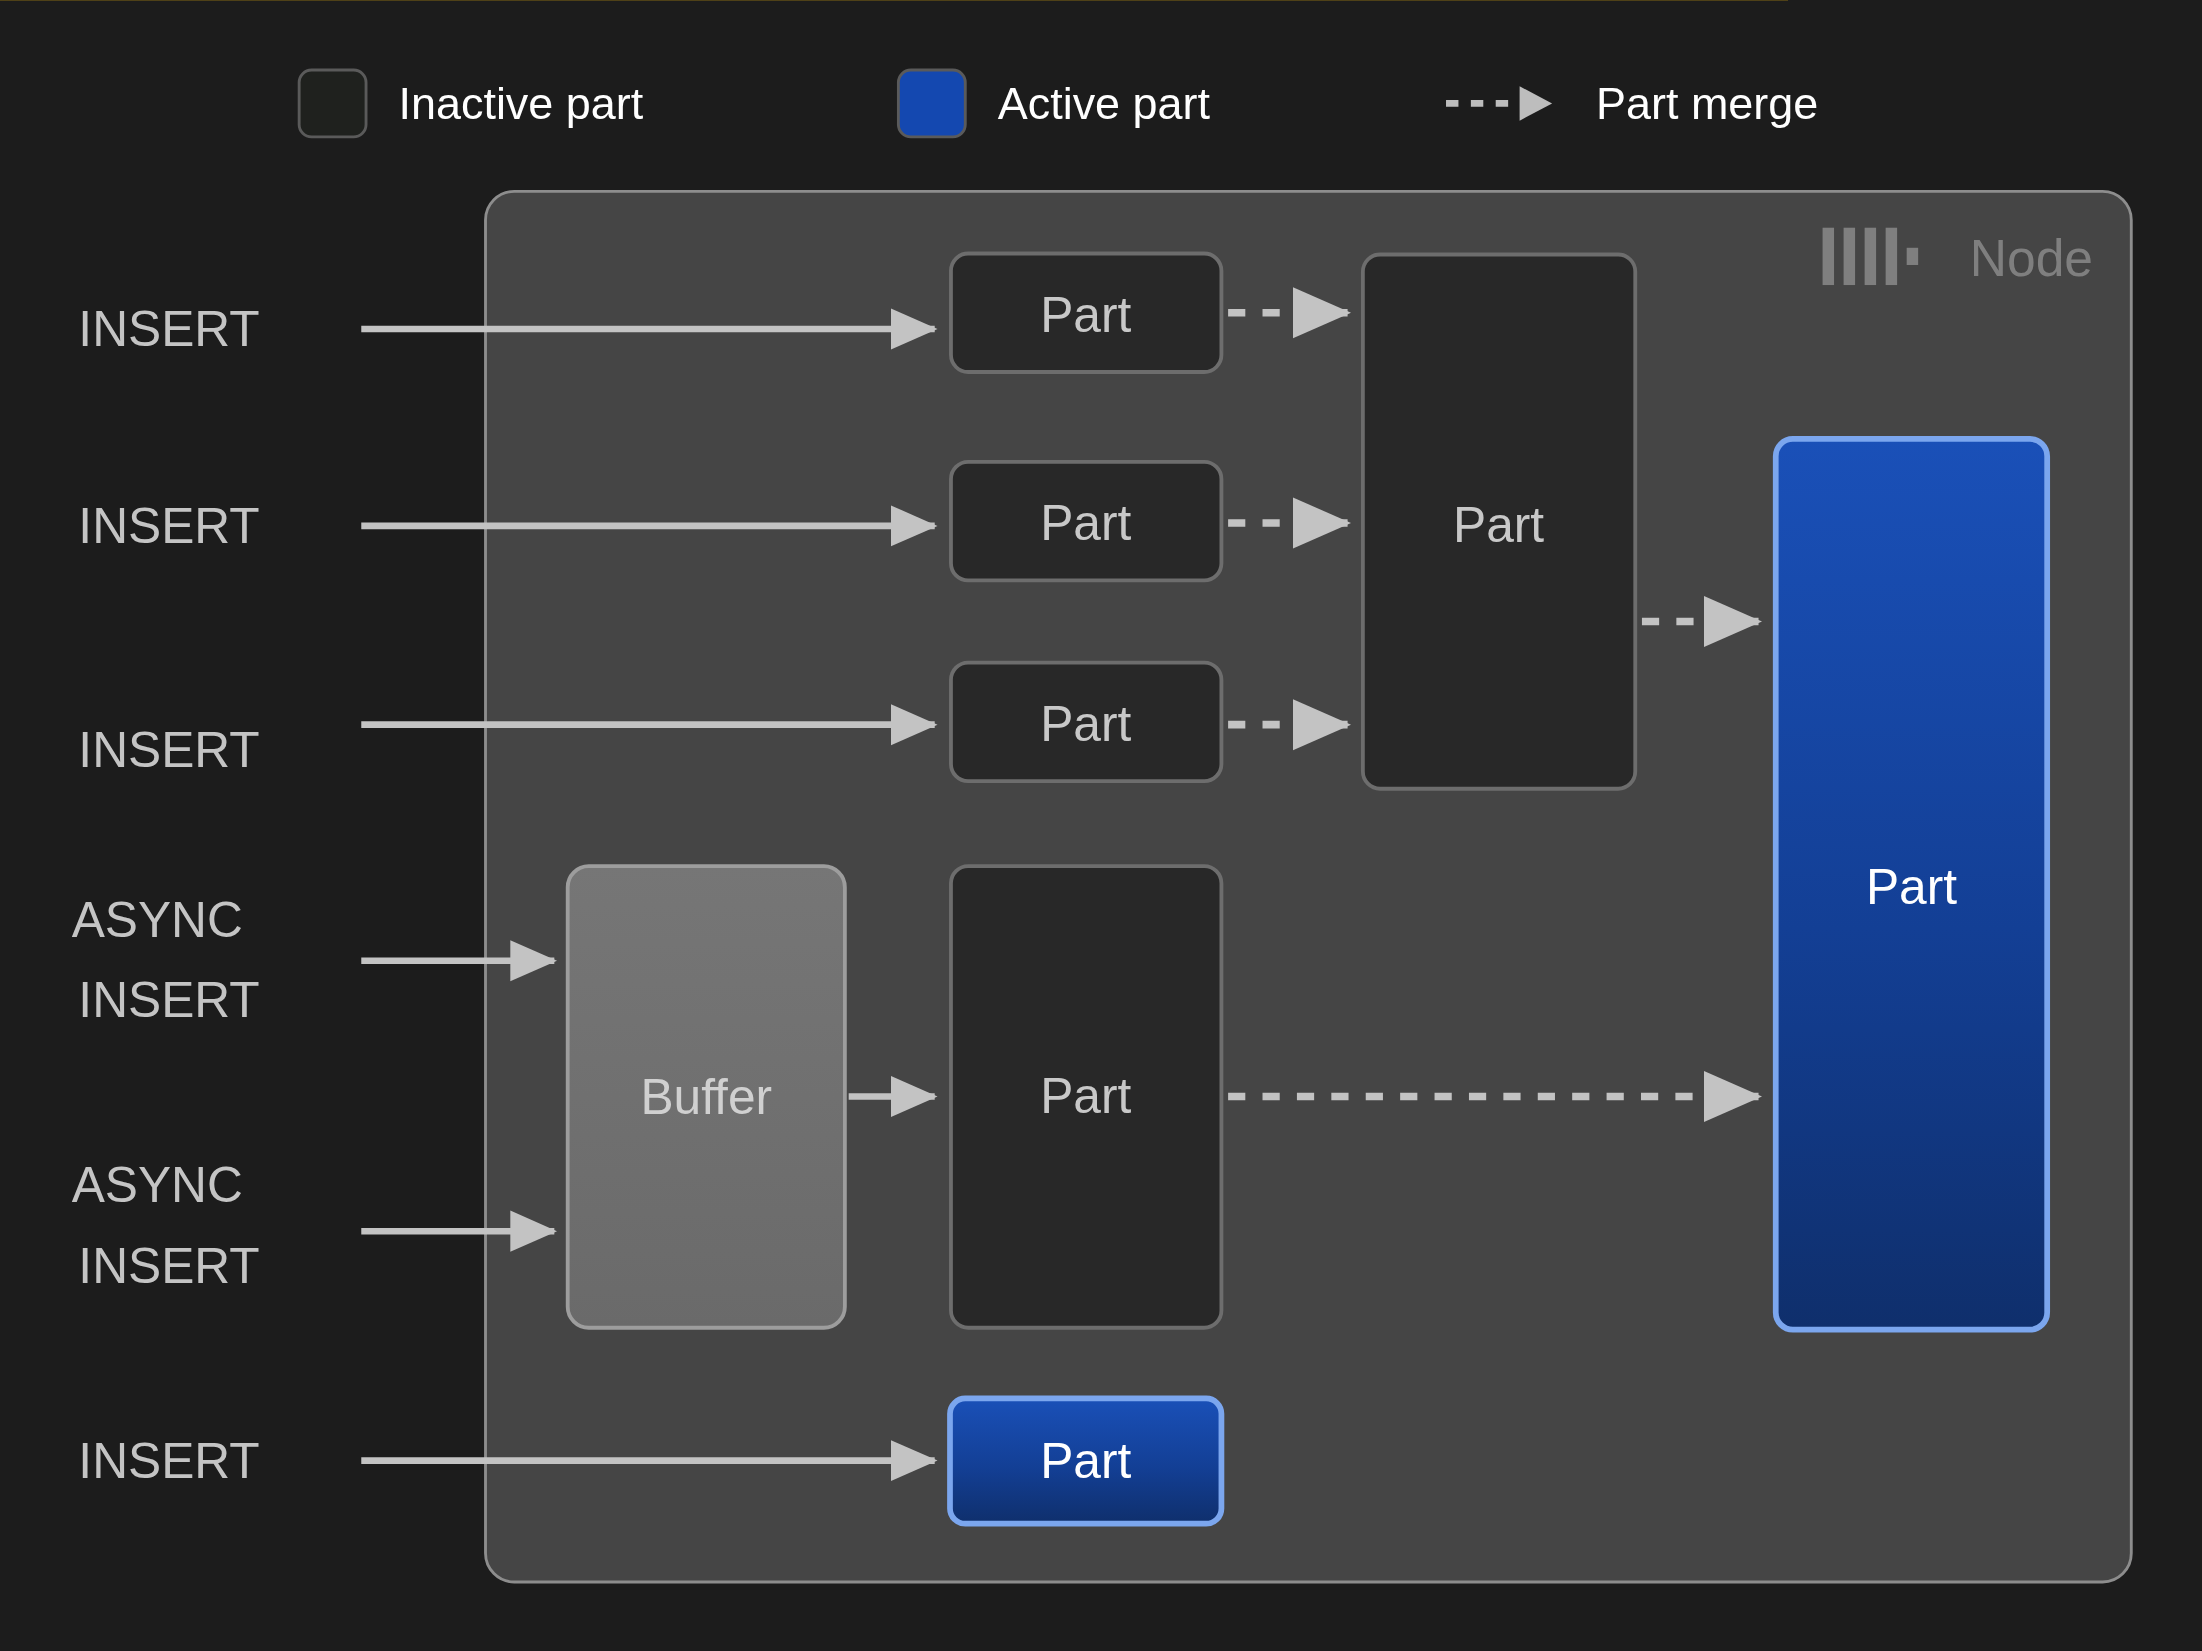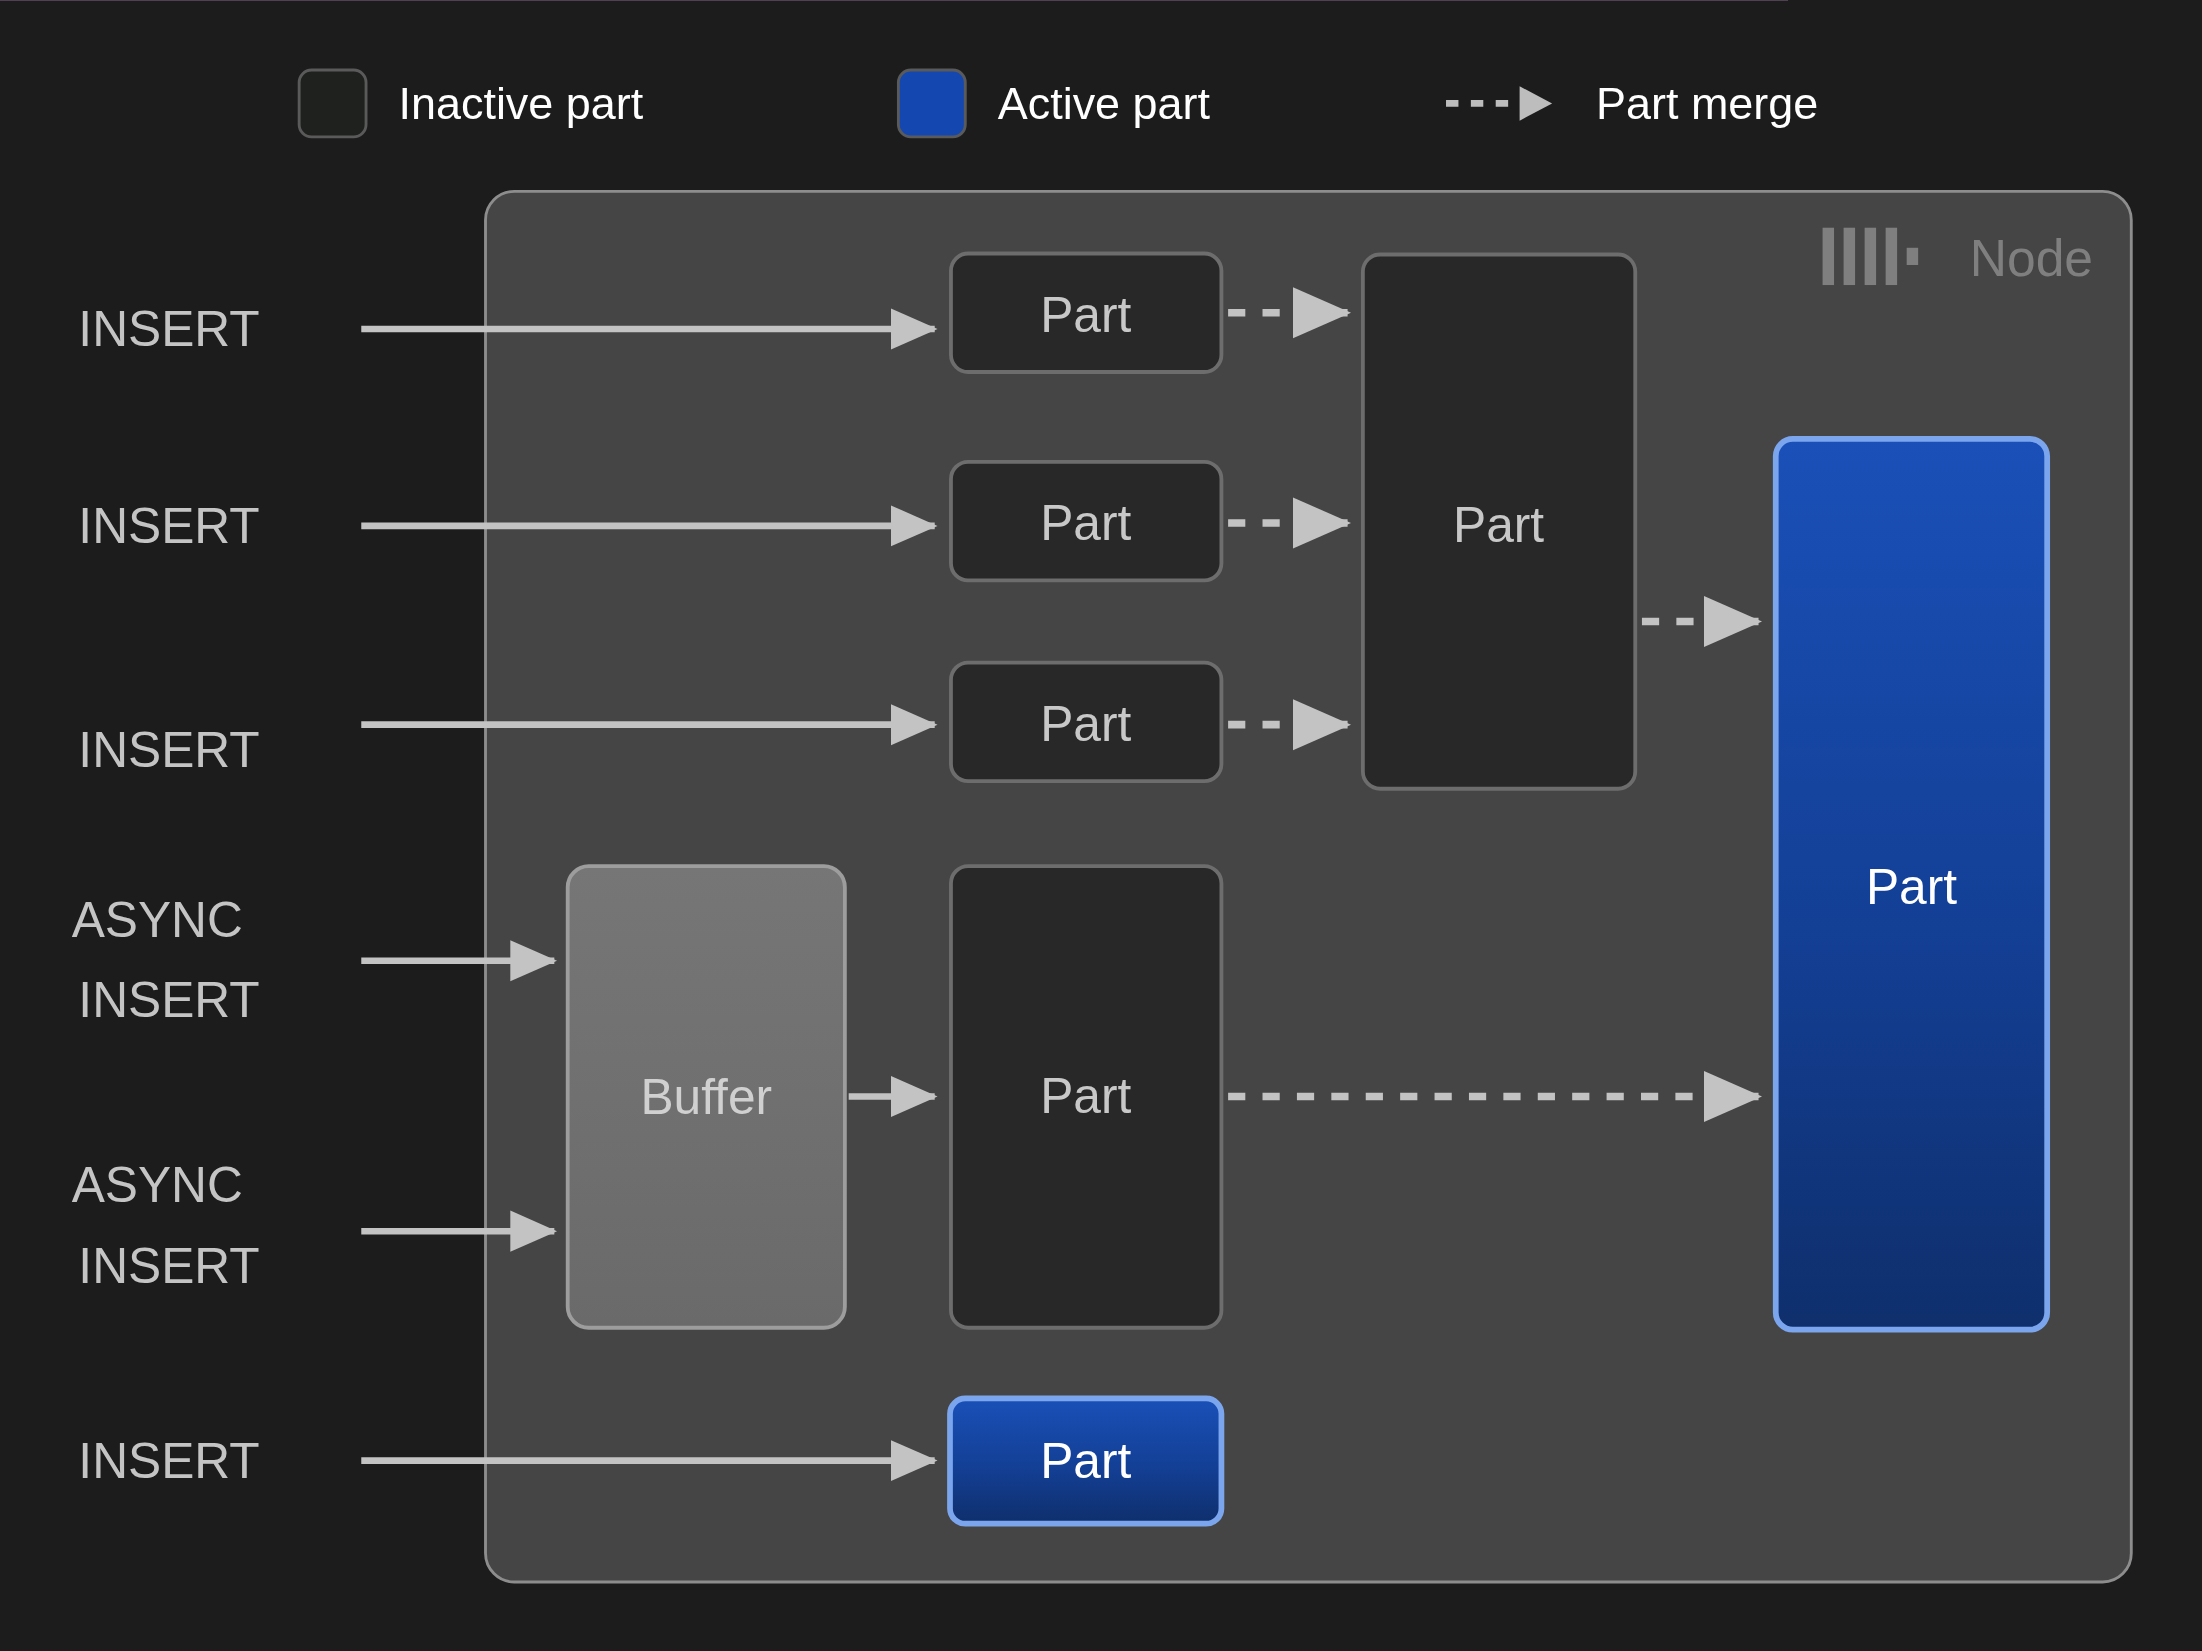--- a/index.html
+++ b/index.html
@@ -10,21 +10,21 @@
   body {
     width: 2202px;
     height: 1652px;
     overflow: hidden;
     font-family: "Liberation Sans", sans-serif;
   }
   #stage {
     position: relative;
     width: 1788px;
     height: 1652px;
-    background: #f0abfc;
+    background: #eab308;
     text-align: center;
   }
   svg.diagram {
     position: absolute;
     left: 0;
     top: 0;
     width: 2202px;
     height: 1652px;
     display: block;
   }

